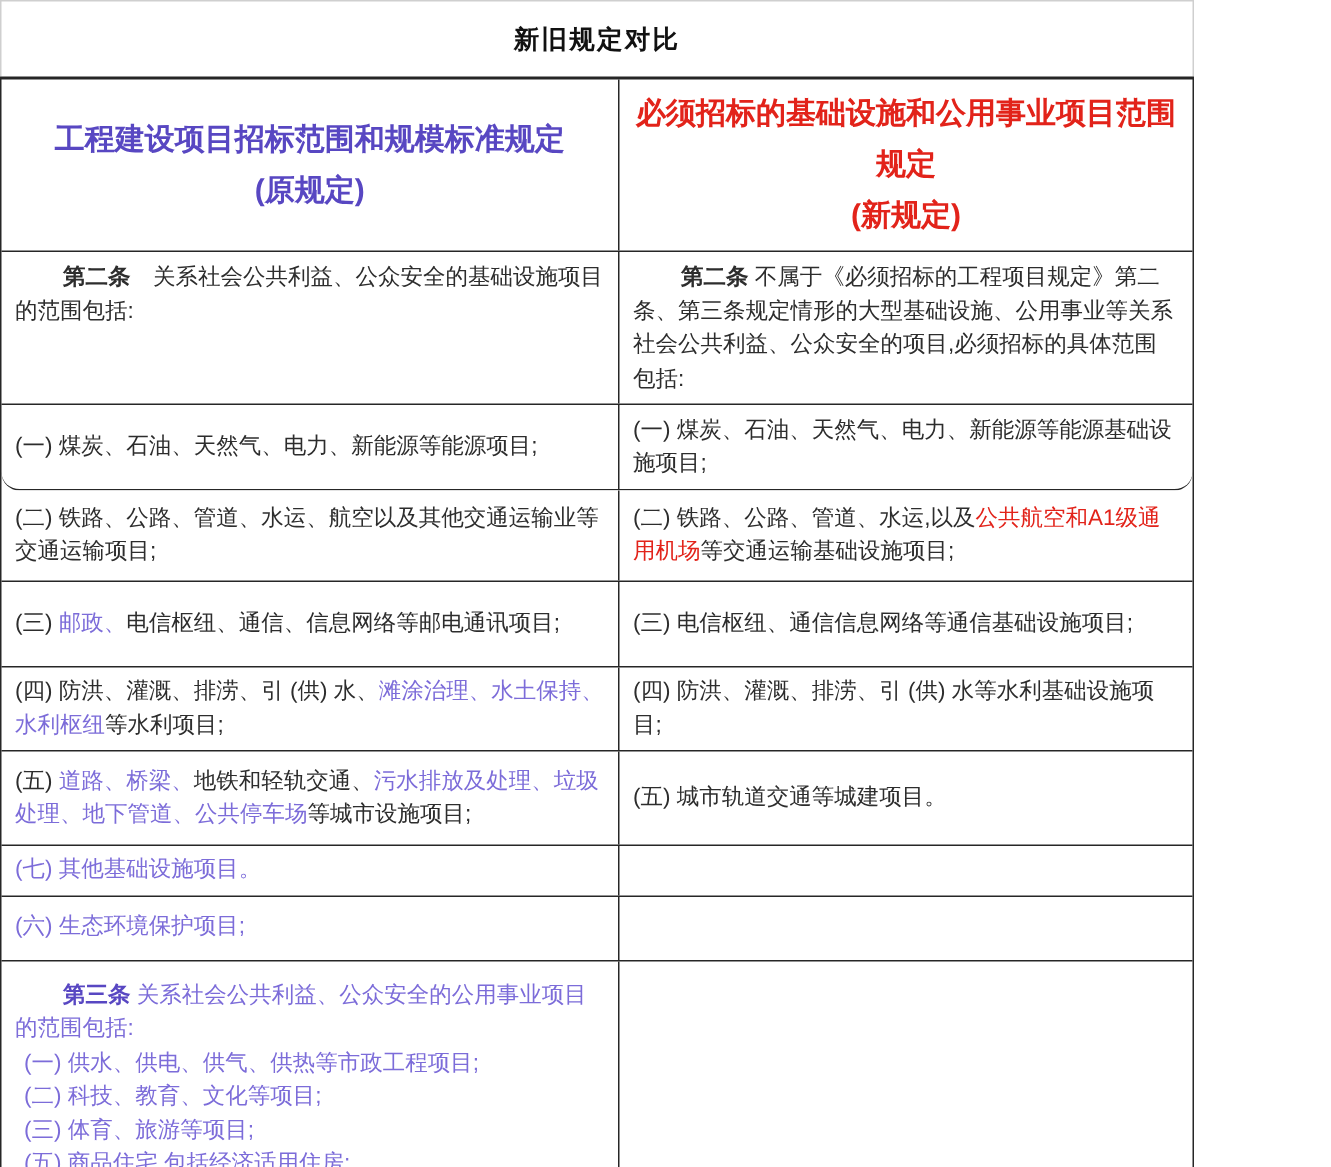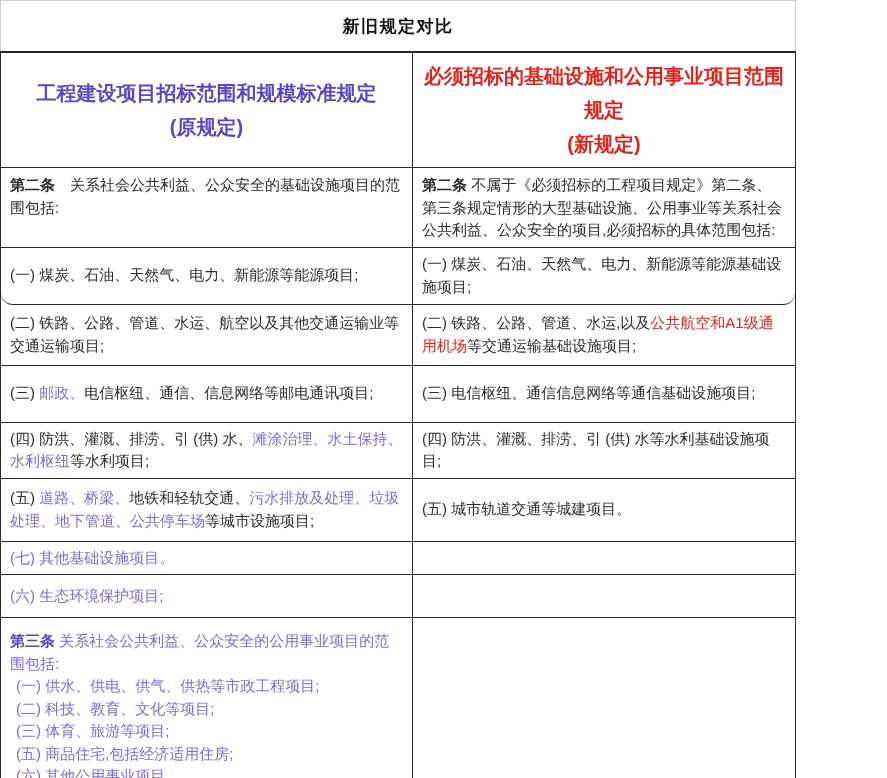--- a/index.html
+++ b/index.html
@@ -48,21 +48,21 @@
   .trow:nth-child(7){ min-height:32px; }
   .trow:nth-child(8){ min-height:43px; }
   .trow:nth-child(9){ min-height:202px; }
   .trow:nth-child(1) .cell { justify-content:flex-start; padding-top:6px; }
   .trow:nth-child(9) .cell { justify-content:flex-start; padding-top:12px; }
   .trow:nth-child(9) .para:not(:first-child){ padding-left:6px; }
 
   .c-purple { color:var(--purple,#7c6cd9); }
   .c-purpleDark { color:var(--purple_dark,#5847c2); }
   .c-red { color:var(--red,#e2231a); }
-  .bold { font-weight:bold; }
+  .bold { font-weight:bold;margin-left:32px; }
 </style>
 </head>
 <body>
 
 <div class="page">
 
   <div class="title-band">
     <div class="page-title">新旧规定对比</div>
   </div>
 

